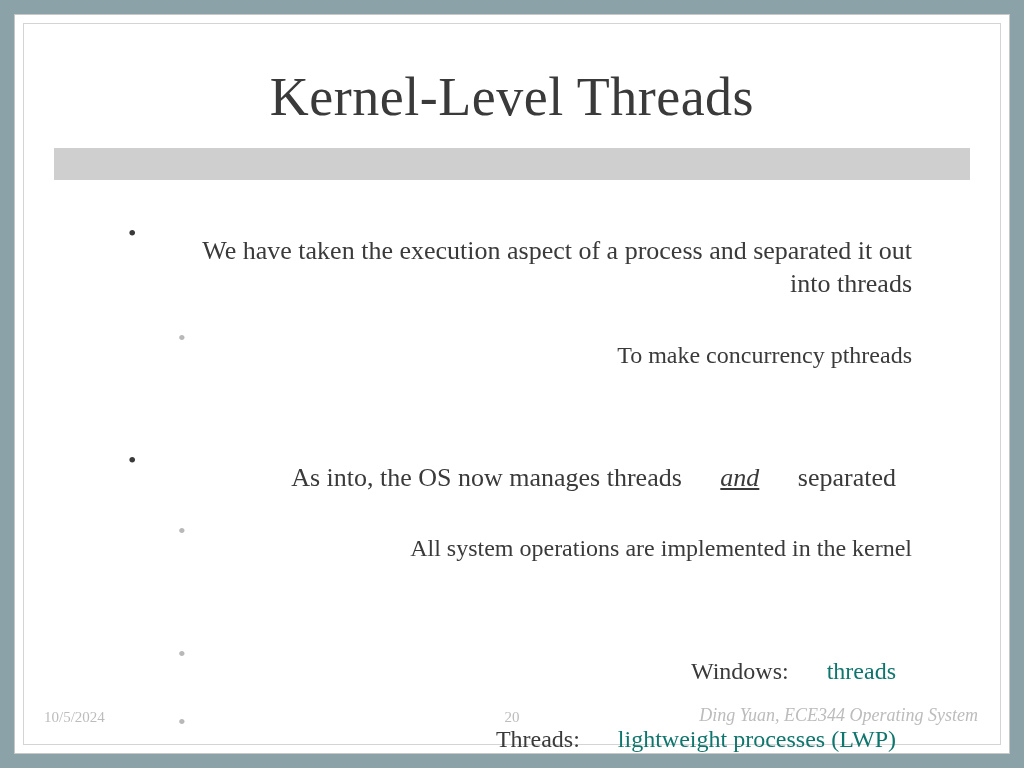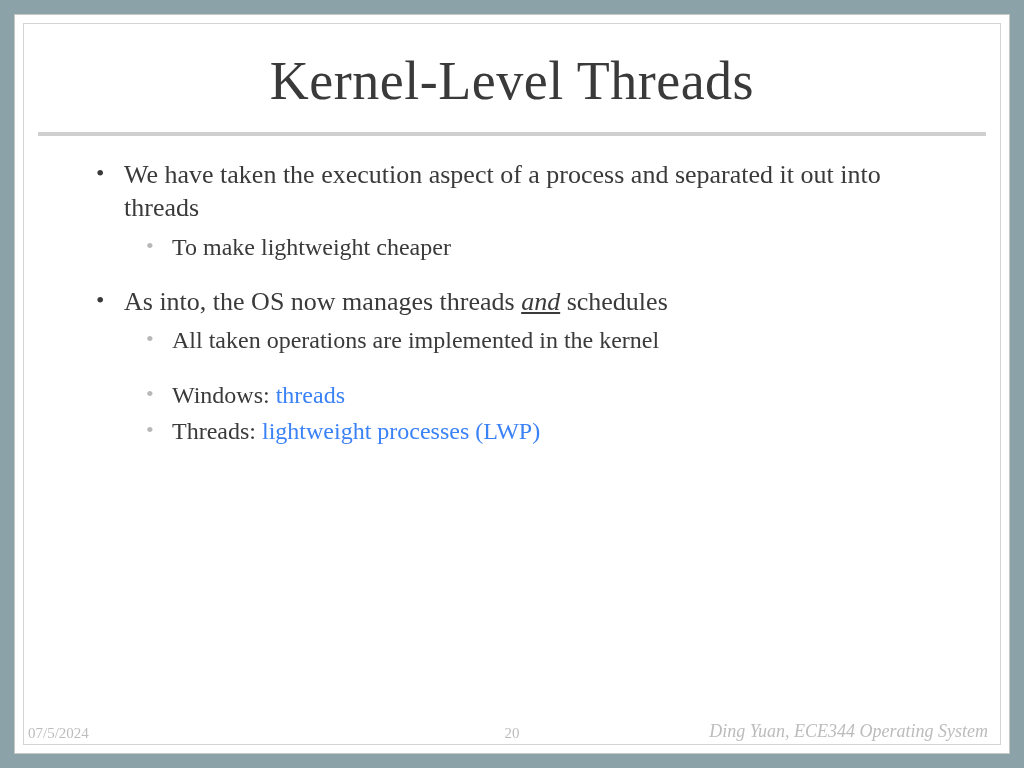--- a/index.html
+++ b/index.html
@@ -1,15 +1,15 @@
 <!DOCTYPE html>
 <html><head>
 <meta charset="utf-8">
 <style>
-  * { margin: 0; padding: 0; box-sizing: border-box; }
+  * { margin: 0; padding: 16px; box-sizing: border-box; }
   html, body { width: 1024px; height: 768px; overflow: hidden; }
   body {
     background: #8ba2a8;
     font-family: Georgia, 'Times New Roman', serif;
     color: #3a3a3a;
   }
   .outer {
     position: absolute;
     inset: 14px;
     background: #ffffff;
@@ -61,24 +61,24 @@
     margin-bottom: 4px;
   }
   .b2::before {
     content: "•";
     position: absolute;
     left: 82px;
     top: 0;
     color: #b8b8b8;
     font-size: 22px;
   }
-  .grp { margin-bottom: 22px; }
+  .grp { margin-bottom: 22px; text-align: right; }
   .ital { font-style: italic; text-decoration: underline; }
   .hl-red { color: #e04a1f; }
-  .hl-blue { color: #3b82f6; }
+  .hl-blue { color: #0f766e; }
   .footer {
     position: absolute;
     bottom: 2px;
     left: 0; right: 0;
     height: 20px;
     font-size: 15px;
     color: #bcbcbc;
   }
   .fdate {
     position: absolute;
@@ -88,61 +88,61 @@
   }
   .fpage {
     position: absolute;
     left: 50%;
     transform: translateX(-50%);
     bottom: 0;
     font-family: Georgia, serif;
   }
   .fauth {
     position: absolute;
-    right: 12px;
+    right: 6px;
     bottom: 0;
     font-family: 'Brush Script MT', cursive;
     font-size: 18px;
     font-style: italic;
   }
 </style>
 </head>
 <body>
 
 <div class="outer">
   <div class="inner">
 
     <div class="title">Kernel-Level Threads</div>
     <div class="divider"></div>
 
     <div class="content">
 
       <div class="grp">
         <div class="b1">We have taken the execution aspect of a process and separated it out into threads</div>
-        <div class="b2">To make lightweight cheaper</div>
+        <div class="b2">To make concurrency pthreads</div>
       </div>
 
       <div class="grp">
         <div class="b1">
-          <span>As into, the OS now manages threads </span><span class="ital">and</span><span> schedules</span>
+          <span>As into, the OS now manages threads </span><span class="ital">and</span><span> separated</span>
         </div>
-        <div class="b2">All taken operations are implemented in the kernel</div>
+        <div class="b2">All system operations are implemented in the kernel</div>
       </div>
 
       <div class="grp">
         <div class="b2">
           <span>Windows: </span><span class="hl-blue">threads</span>
         </div>
         <div class="b2">
           <span>Threads: </span><span class="hl-blue">lightweight processes (LWP)</span>
         </div>
       </div>
 
     </div>
 
     <div class="footer">
-      <div class="fdate">07/5/2024</div>
+      <div class="fdate">10/5/2024</div>
       <div class="fpage">20</div>
       <div class="fauth">Ding Yuan, ECE344 Operating System</div>
     </div>
 
   </div>
 </div>
 
 </body></html>

